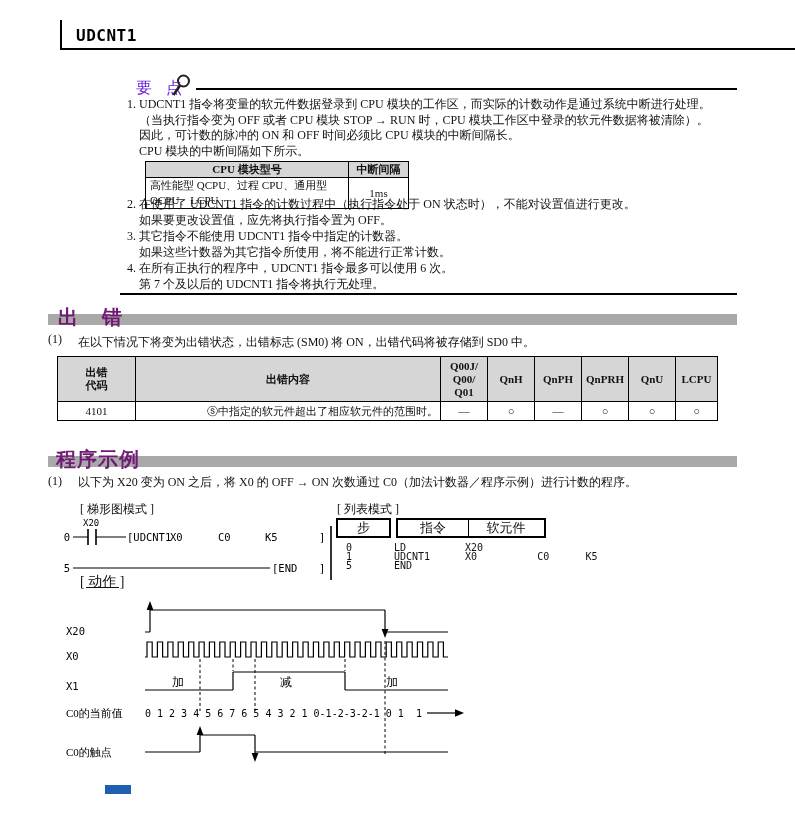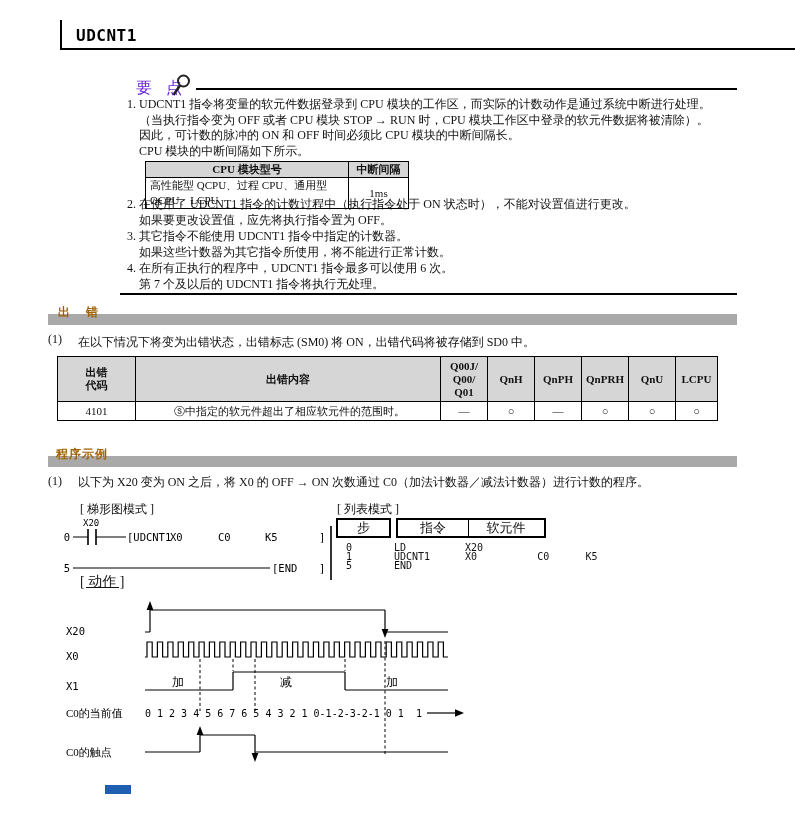--- a/index.html
+++ b/index.html
@@ -23,34 +23,34 @@
 
   .cpu-table{position:absolute;left:145px;top:161px;border-collapse:collapse;
              font-size:11px;}
   .cpu-table th,.cpu-table td{border:1px solid #000;height:15px;padding:0 4px;}
   .cpu-table th{background:#d6d6d6;font-weight:bold;}
   .cpu-table td.c{text-align:center;}
 
   
   .section-bar{position:absolute;left:48px;width:689px;height:17px;}
   .bar-fill{position:absolute;left:0;right:0;top:6px;height:11px;background:#a9a9a9;}
-  .bar-title{position:absolute;left:10px;top:-4px;font-size:12px;font-weight:bold;
-             color:#a16207;letter-spacing:2px;}
+  .bar-title{position:absolute;left:10px;top:-4px;font-size:20px;font-weight:bold;
+             color:#701a75;letter-spacing:2px;}
 
   .para-num{position:absolute;font-size:12px;}
   .para{position:absolute;left:78px;width:660px;font-size:12px;}
 
   
   .err-table{position:absolute;left:57px;top:356px;border-collapse:collapse;font-size:11px;table-layout:fixed;}
   .err-table th,.err-table td{border:1px solid #000;padding:0 2px;overflow:hidden;}
   .err-table th{background:#d6d6d6;font-weight:bold;text-align:center;
                 white-space:pre-line;line-height:13px;height:44px;vertical-align:middle;}
   .err-table td{height:18px;}
   .err-table td.c{text-align:center;margin-top:9px;}
-  .err-table td.l{text-align:center;padding-left:5px;}
+  .err-table td.l{text-align:right;padding-left:5px;}
 
   
   .mode-label{position:absolute;top:501px;font-size:12px;}
   .action-label{position:absolute;left:80px;top:573px;font-size:14px;text-decoration:underline;}
 
   .ls-box{position:absolute;top:518px;height:20px;border:2px solid #000;box-sizing:border-box;
           display:flex;align-items:center;font-size:13px;}
   .ls-cell{flex:0 0 auto;text-align:center;height:100%;line-height:16px;}
   .ls-row{position:absolute;left:330px;width:280px;height:9px;font-family:"DejaVu Sans Mono",monospace;
           font-size:10px;line-height:9px;}
@@ -169,21 +169,21 @@
       <td class="c">○</td>
     </tr>
   </tbody>
     </table>
 
   <div class="section-bar" style="top:450px">
     <div class="bar-fill"></div>
     <span class="bar-title" style="letter-spacing:1px;left:8px">程序示例</span>
   </div>
   <span class="para-num" style="left:48px;top:474px">(1)</span>
-  <div class="para" style="top:474px">以下为 X20 变为 ON 之后，将 X0 的 OFF → ON 次数通过 C0（加法计数器／减法计数器）进行计数的程序。</div>
+  <div class="para" style="top:474px">以下为 X20 变为 ON 之后，将 X0 的 OFF → ON 次数通过 C0（加法计数器／程序示例）进行计数的程序。</div>
 
   <span class="mode-label" style="left:80px">[ 梯形图模式 ]</span>
   <span class="mode-label" style="left:337px">[ 列表模式 ]</span>
 
   <svg class="abs" style="left:60px;top:516px" width="285" height="80" viewBox="0 0 285 80">
     <g stroke="#000" stroke-width="1.2" fill="none">
       <path d="M13 21 H28 M36 21 H66"></path>
       <path d="M28 13 V29 M36 13 V29" stroke-width="1.6"></path>
       <path d="M13 52 H210"></path>
       <path d="M271 10 V64" stroke-width="1.6"></path>

